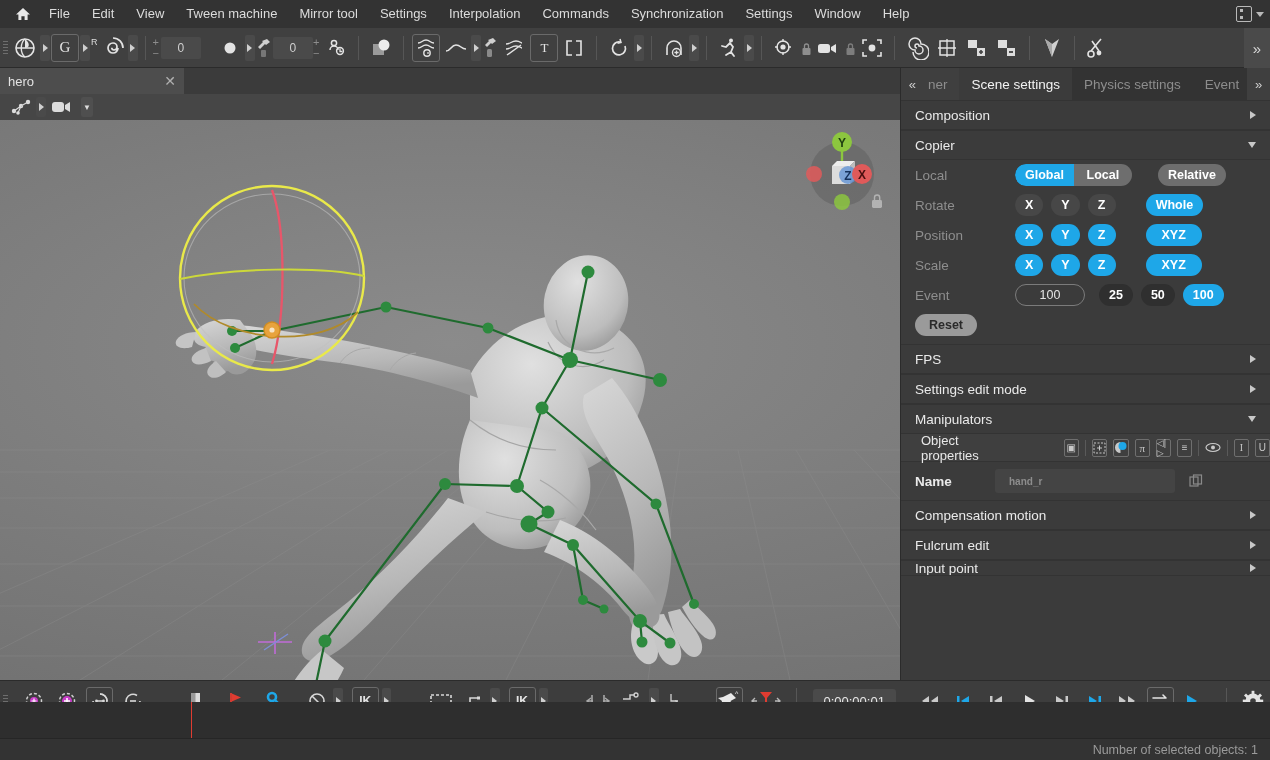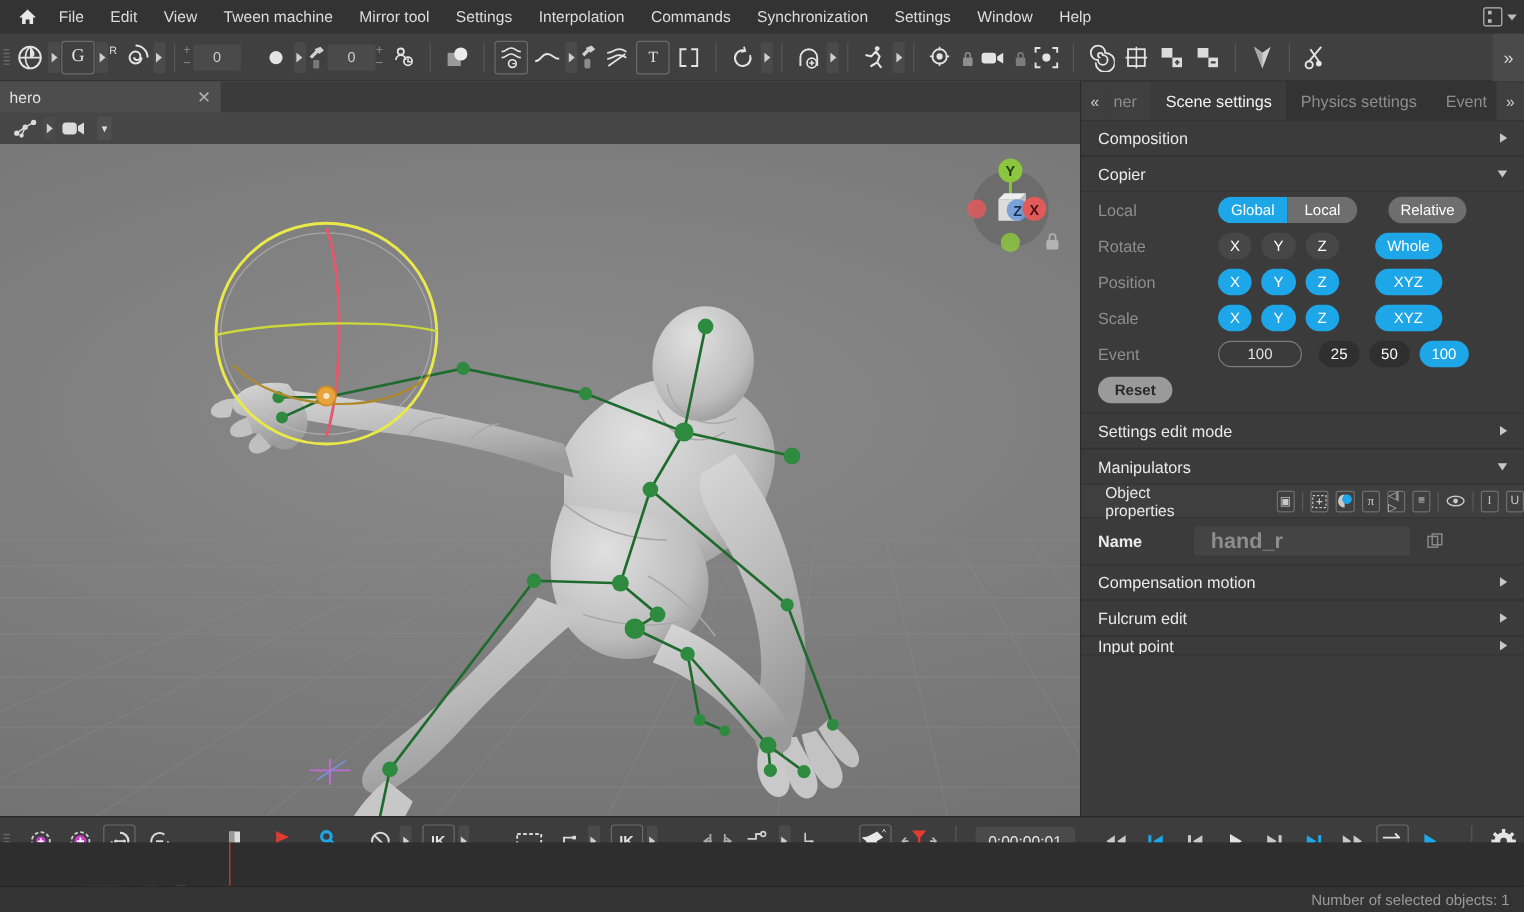--- a/index.html
+++ b/index.html
@@ -89,21 +89,21 @@
     padding:0 14px; font-size:13.5px; color:#eaeaea; background:#3b3b3b;
     border-top:1px solid #333; border-bottom:1px solid #333;
   }
   .sec-head .tri-r { width:0;height:0;border-top:4px solid transparent;border-bottom:4px solid transparent;border-left:6px solid #c8c8c8; }
   .sec-head .tri-d { width:0;height:0;border-left:4px solid transparent;border-right:4px solid transparent;border-top:6px solid #c8c8c8; }
   .row { display:flex; align-items:center; height:30px; padding-left:14px; }
   .row .lbl { width:100px; color:#8e8e8e; font-size:13.5px; }
   .seg { display:flex; border-radius:12px; overflow:hidden; }
   .pill {
     height:22px; min-width:28px; padding:0 10px; display:flex; align-items:center; justify-content:center;
-    font-size:12.5px; font-weight:normal; color:#fff; background:#474747; border-radius:11px; margin-right:8px;
+    font-size:12.5px; font-weight:bold; color:#fff; background:#474747; border-radius:11px; margin-right:8px;
   }
   .pill.on { background:#1ea7e8; }
   .pill.grey { background:#6e6e6e; }
   .pill.seg-l { border-radius:11px 0 0 11px; margin-right:0; }
   .pill.seg-r { border-radius:0 11px 11px 0; margin-right:8px; }
   .pill.dark { background:#2f2f2f; }
   .pill.outline { background:transparent; border:1px solid #7b7b7b; color:#e4e4e4; font-weight:normal; min-width:70px; }
   .reset-btn {
     height:22px; padding:0 14px; border-radius:11px; background:#9a9a9a; color:#2a2a2a;
     font-size:12.5px; font-weight:bold; display:flex; align-items:center; justify-content:center;
@@ -113,21 +113,21 @@
     height:28px; display:flex; align-items:center; background:#3f3f3f; padding-left:20px;
     border-bottom:1px solid #333; gap:6px;
   }
   .objprops .title { font-size:13px; color:#e8e8e8; margin-right:60px; }
   .mini-ico { width:19px; height:18px; border:1px solid #6f6f6f; border-radius:2px; display:flex;align-items:center;justify-content:center;color:#c8c8c8;font-size:10px; }
   .mini-sep { width:1px; height:16px; background:#5a5a5a; }
   .name-row { height:38px; display:flex; align-items:center; padding-left:14px;font-weight:bold; }
   .name-row .lbl { width:80px; color:#eaeaea; font-size:13.5px; }
   .name-input {
     width:180px; height:24px; background:#444; border-radius:3px; color:#8d8d8d;
-    display:flex; align-items:center; padding-left:14px; font-size:18px;
+    display:flex; align-items:center; padding-left:14px; font-size:10px;
   }
   .copy-ico { margin-left:14px; color:#8a8a8a; }
   .clipped-row { height:16px; overflow:hidden; }
 
   
   .transport {
     height:42px; background:#3d3d3d; display:flex; align-items:center;
     border-top:1px solid #2b2b2b; border-bottom:1px solid #2b2b2b; position:relative;
   }
   .tr-btn { width:28px;height:28px;display:flex;align-items:center;justify-content:center;margin:0 3px;border-radius:3px; }
@@ -694,20 +694,24 @@
           <div class="pill outline">100</div>
           <div style="width:6px"></div>
           <div class="pill dark">25</div>
           <div class="pill dark">50</div>
           <div class="pill on">100</div>
         </div>
 
         <div class="reset-btn">Reset</div>
         <div style="height:8px"></div>
 
+        <div class="sec-head">
+          <span>FPS</span>
+          <span class="tri-r"></span>
+        </div>
 
         <div class="sec-head">
           <span>Settings edit mode</span>
           <span class="tri-r"></span>
         </div>
 
         <div class="sec-head">
           <span>Manipulators</span>
           <span class="tri-d"></span>
         </div>

